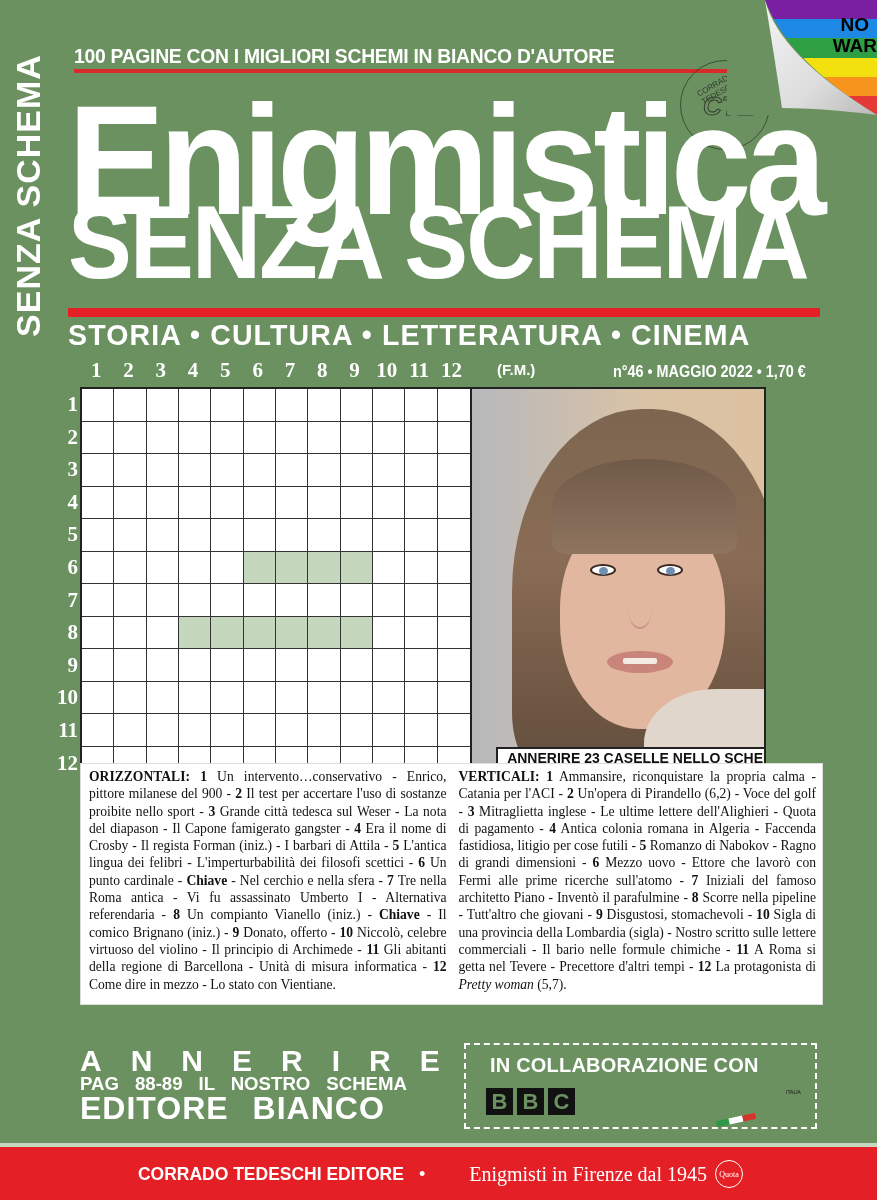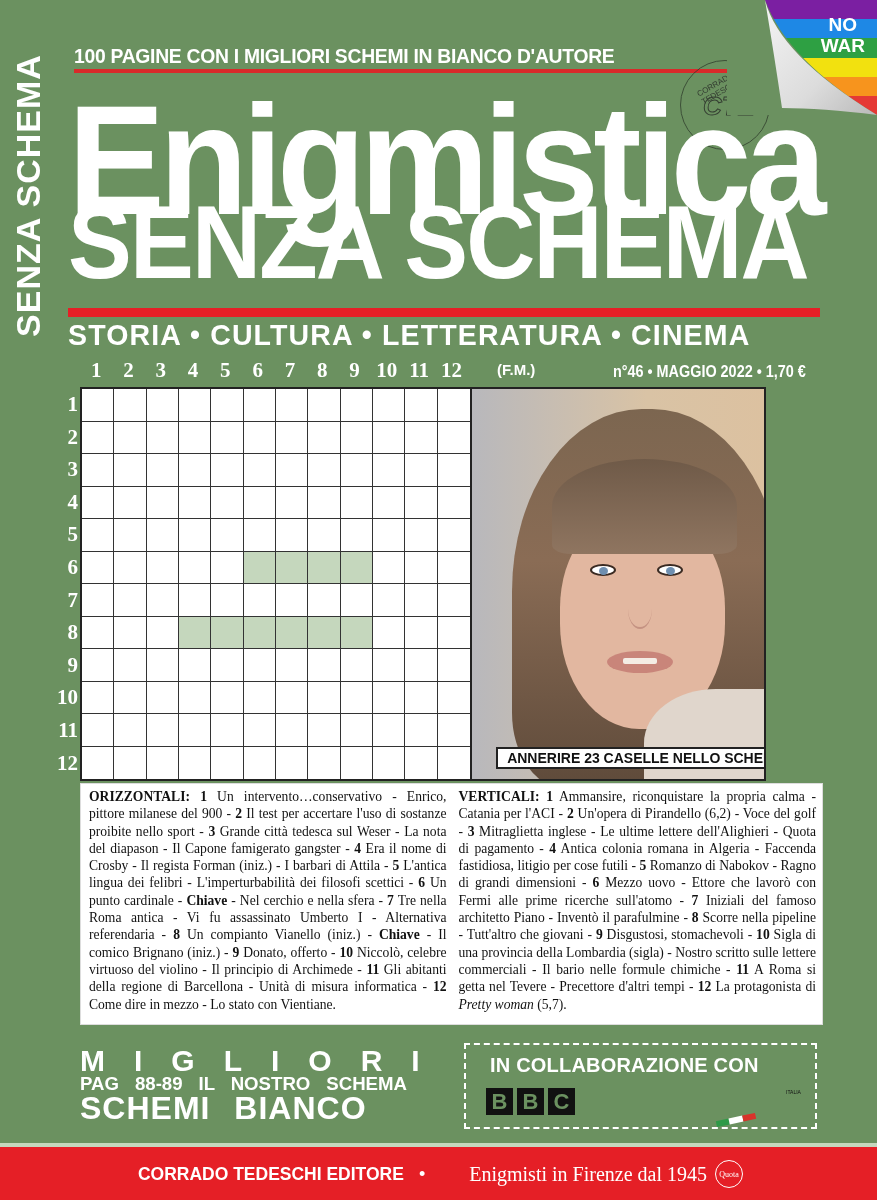--- a/index.html
+++ b/index.html
@@ -38,21 +38,21 @@
     border: 1.5px solid #2d3a2a; border-radius: 50%; opacity: 0.75;
   }
   .stamp-text { position: absolute; left: 14px; top: 10px; font-size: 8px; color: #222; transform: rotate(-30deg); }
   .stamp-mark { position: absolute; left: 22px; top: 30px; font-size: 26px; font-style: italic; font-weight: bold; color: transparent; -webkit-text-stroke: 1px #222; }
 
   .corner {
     position: absolute; right: 0; top: 0; width: 150px; height: 115px; overflow: hidden;
   }
   .rainbow { position: absolute; right: 0; top: 0; width: 150px; height: 115px; }
   .rainbow div { height: 19.2px; }
-  .peace-text { position: absolute; right: 12px; top: 14px; text-align: center; font-weight: bold; font-size: 19px; line-height: 21px; color: #ffffff; }
+  .peace-text { position: absolute; right: 0; top: 14px; text-align: center; font-weight: bold; font-size: 19px; line-height: 21px; color: #000000; }
   .curl {
     position: absolute; left: 0; top: 0; width: 150px; height: 115px;
     background: linear-gradient(135deg, #6b9160 0 46%, transparent 46%);
   }
 
   .topics {
     position: absolute; left: 68px; top: 318px; font-size: 30px; font-weight: bold;
     letter-spacing: 1.2px; white-space: nowrap; transform: scaleX(0.95); transform-origin: left;
   }
 
@@ -97,21 +97,21 @@
   .photo .mouth::after { content: ""; position: absolute; left: 16px; top: 7px; width: 34px; height: 6px; background: #f4ece4; border-radius: 2px; }
   .photo .shoulder { position: absolute; right: 0; bottom: 0; width: 120px; height: 90px; border-radius: 60% 0 0 0; background: #e0d6cc; }
 
   .caption {
     position: absolute; left: 24px; bottom: 10px; width: 300px; height: 22px;
     background: #fff; border: 2px solid #222; color: #111;
     font-weight: bold; font-size: 14px; text-align: center; line-height: 18px;
   }
 
   .clues {
-    position: absolute; left: 80px; top: 783px; width: 743px; height: 242px;
+    position: absolute; left: 80px; top: 763px; width: 743px; height: 242px;
     background: #fff; border: 1px solid #ddd; display: flex; gap: 12px; padding: 4px 6px 12px 8px;
   }
   .clue-col {
     flex: 1; color: #111; font-family: "Liberation Serif", serif; font-size: 13.6px; line-height: 17.3px;
     text-align: justify; hyphens: manual;
   }
   .clue-col b { font-weight: bold; }
 
   .excl-a { position: absolute; left: 80px; top: 1044px; font-size: 30px; font-weight: bold; letter-spacing: 29px; white-space: nowrap; }
   .excl-b { position: absolute; left: 80px; top: 1073px; font-size: 19px; font-weight: bold; word-spacing: 11px; white-space: nowrap; transform: scaleX(0.98); transform-origin: left; }
@@ -380,23 +380,23 @@
   <div class="mouth"></div>
   <div class="shoulder"></div>
   <div class="caption">ANNERIRE 23 CASELLE NELLO SCHEMA</div>
 </div>
 
 <div class="clues">
   <div class="clue-col" id="hclues"><b>ORIZZONTALI:</b> <span><b>1</b><span> Un intervento…conservativo - Enrico, pittore milanese del 900 - </span></span><span><b>2</b><span> Il test per accertare  l'uso di sostanze proibite nello sport - </span></span><span><b>3</b><span> Grande città tedesca sul Weser - La nota del diapason - Il Capone famigerato gang­ster - </span></span><span><b>4</b><span> Era il nome di Crosby - Il regista Forman (iniz.) - I barbari di Attila - </span></span><span><b>5</b><span> L'antica lingua dei felibri - L'impertur­babilità dei filosofi scettici - </span></span><span><b>6</b><span> Un punto cardinale - </span><b>Chiave</b><span> - Nel cerchio e nella sfera - </span></span><span><b>7</b><span> Tre nella Roma antica - Vi fu assassinato Umberto I - Alternativa referendaria - </span></span><span><b>8</b><span> Un compianto Vianello (iniz.) - </span><b>Chiave</b><span> - Il comico Brignano (iniz.) - </span></span><span><b>9</b><span> Donato, offerto - </span></span><span><b>10</b><span> Niccolò, celebre virtuoso del violino - Il principio di Archimede - </span></span><span><b>11</b><span> Gli abitanti della regione di Barcellona - Unità di misura informatica - </span></span><span><b>12</b><span> Come dire in mezzo - Lo stato con Vientiane.</span></span></div>
   <div class="clue-col" id="vclues"><b>VERTICALI:</b> <span><b>1</b><span> Ammansire, riconquistare la propria calma - Catania per l'ACI - </span></span><span><b>2</b><span> Un'opera di Pirandello (6,2) - Voce del golf - </span></span><span><b>3</b><span> Mitraglietta inglese - Le ultime lettere dell'Alighieri - Quota di pagamento - </span></span><span><b>4</b><span> Antica colonia romana in Algeria - Faccenda fastidiosa, litigio per cose futili - </span></span><span><b>5</b><span> Romanzo di Nabokov - Ragno di grandi dimensio­ni - </span></span><span><b>6</b><span> Mezzo uovo - Ettore che lavorò con Fermi alle prime ricerche sull'atomo - </span></span><span><b>7</b><span> Iniziali del famoso architetto Piano - Inventò il parafulmine - </span></span><span><b>8</b><span> Scorre nella pipeline  - Tutt'al­tro che giovani - </span></span><span><b>9</b><span> Disgustosi, stomachevoli - </span></span><span><b>10</b><span> Sigla di una provincia della Lombardia (sigla) - Nostro scritto sulle lettere commerciali - Il bario nelle formule chimiche - </span></span><span><b>11</b><span> A Roma si getta nel Tevere - Precettore d'altri tempi - </span></span><span><b>12</b><span> La protagonista di </span><i>Pretty woman</i><span> (5,7).</span></span></div>
 </div>
 
-<div class="excl-a">MIGLIORI</div>
+<div class="excl-a">ANNERIRE</div>
 <div class="excl-b">PAG 88-89 IL NOSTRO SCHEMA</div>
-<div class="excl-c">SCHEMI BIANCO</div>
+<div class="excl-c">EDITORE BIANCO</div>
 
 <div class="collab">
   <div class="collab-title">IN COLLABORAZIONE CON</div>
   <div class="bbc">
     <span>B</span>
     <span>B</span>
     <span>C</span>
   </div>
   <div class="history-it">ITALIA</div>
   <div class="flag">

